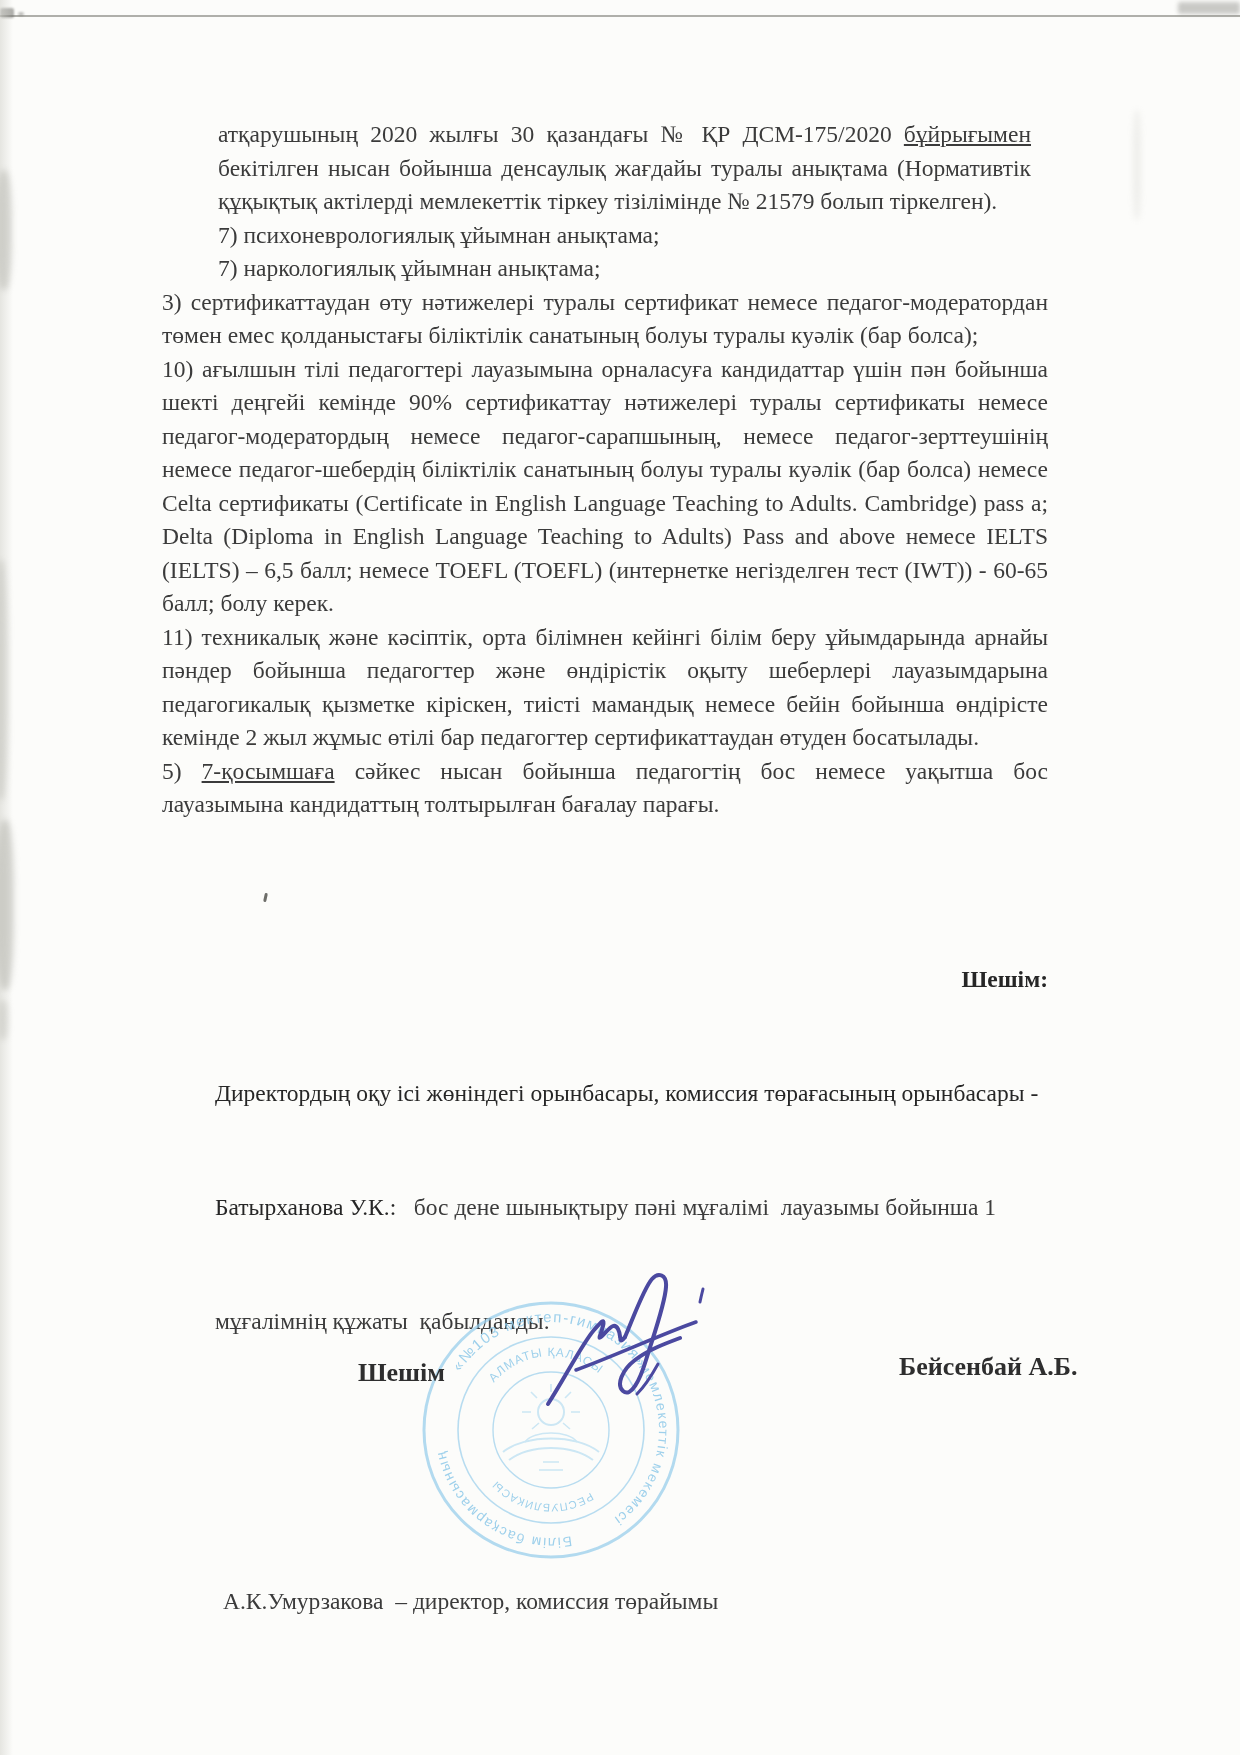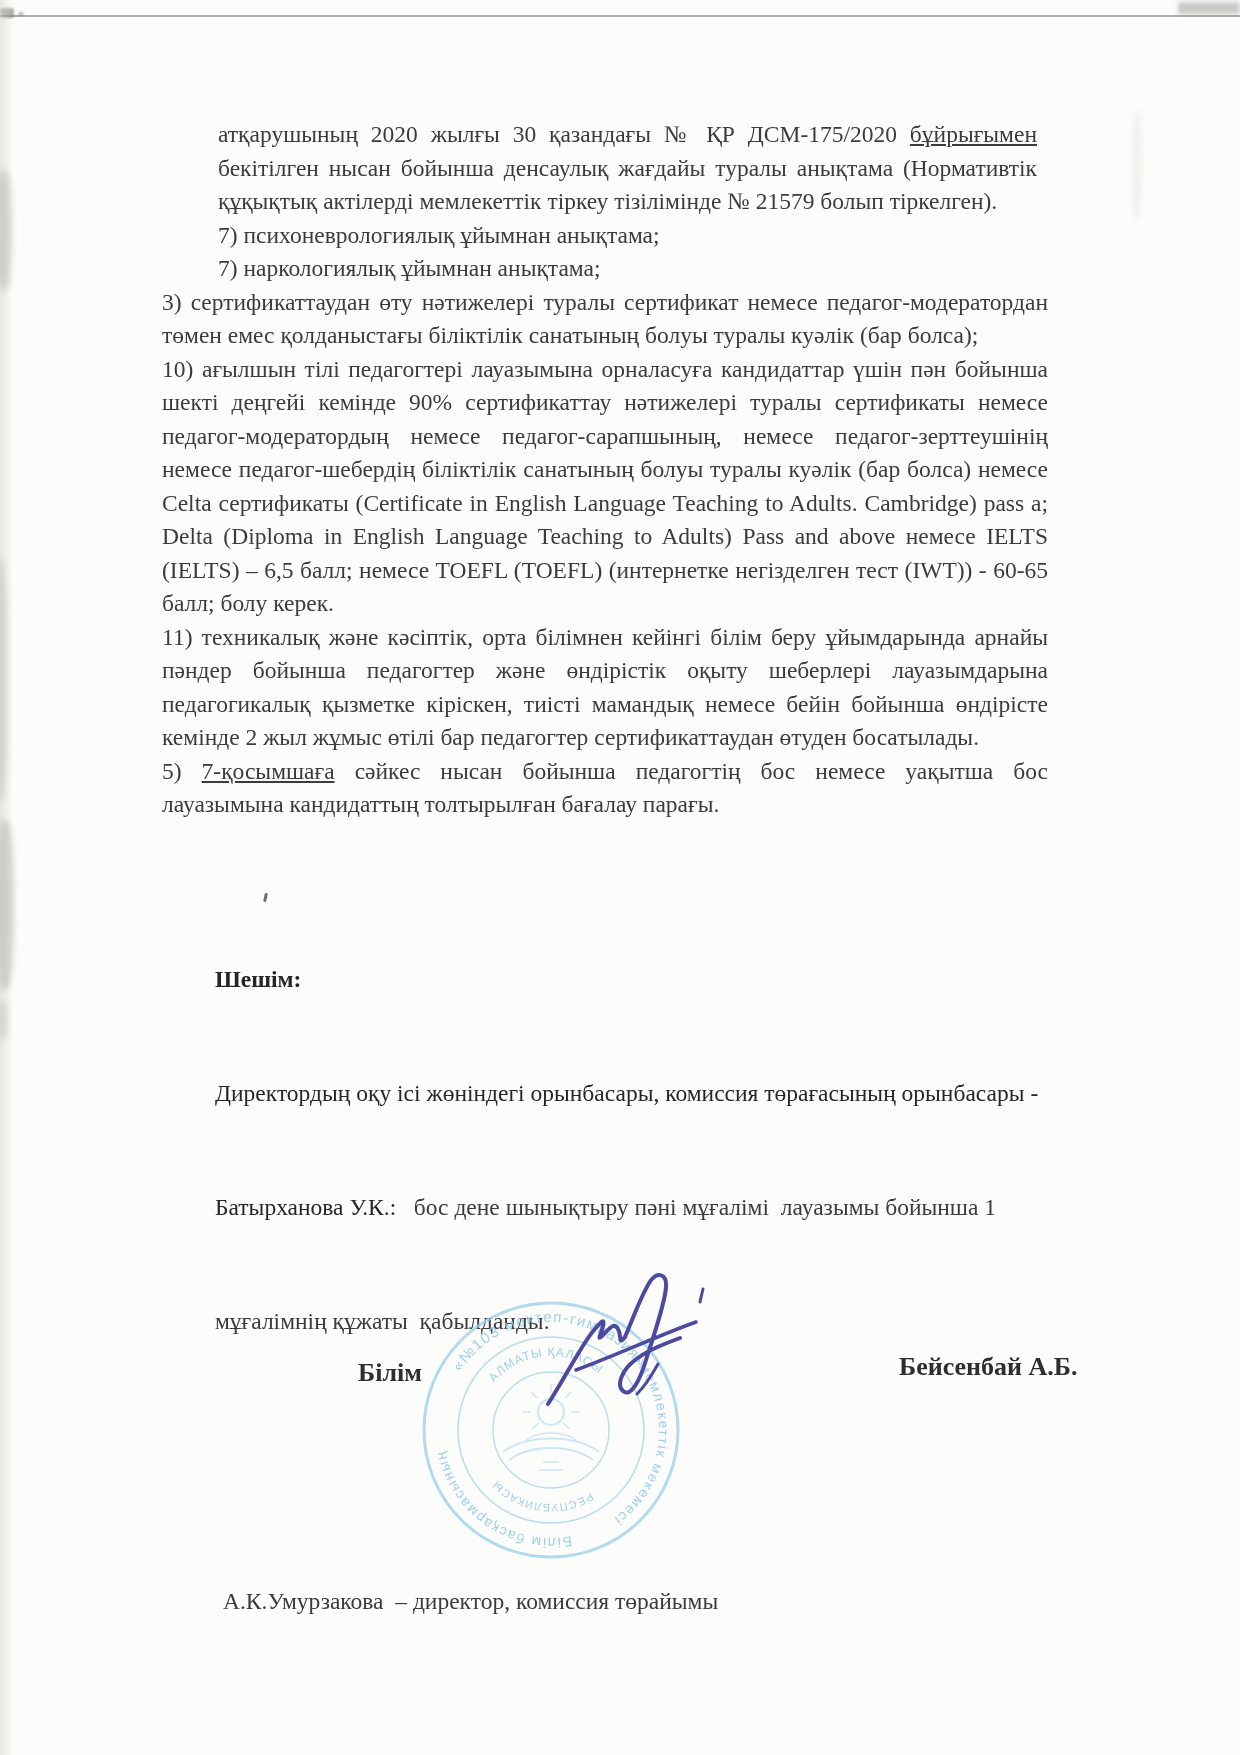--- a/index.html
+++ b/index.html
@@ -30,25 +30,25 @@
   .stray-mark{position:absolute;left:264px;top:893px;width:3px;height:9px;background:#4a4a45;
     transform:rotate(12deg);border-radius:2px;opacity:.8;}
 
   
   .content{
     position:absolute;left:162px;top:118px;width:886px;
     font-size:23.5px;line-height:33.5px;
   }
   .p-just{text-align:justify;margin:0;}
   .p-ind{margin:0 0 0 56px;}
-  .p-ind-just{text-align:justify;margin:0 11px 0 56px;}
+  .p-ind-just{text-align:justify;margin:0 17px 0 56px;}
   .u{text-decoration:underline;}
 
   .decision{margin:62px 0 0 53px;white-space:pre-wrap;line-height:38px;}
-  .decision .h{font-weight:bold;color:#262626;}
+  .decision .h{font-weight:bold;color:#262626;text-align:right;}
   .decision .b{font-weight:normal;color:#262626;}
 
   .members{margin:52px 0 0 61px;white-space:pre-wrap;line-height:37px;max-width:870px;}
   .member-row{min-height:37px;margin-top:41px;}
 
   
   .secretary-label{position:absolute;left:358px;top:1358px;font-weight:bold;font-size:26px;color:#2e2e2e;}
   .secretary-name{position:absolute;left:852px;top:1352px;font-weight:bold;font-size:26px;color:#2e2e2e;margin-left:47px;}
 
   .stamp{position:absolute;left:413px;top:1292px;width:276px;height:276px;opacity:.85;}
@@ -132,16 +132,16 @@
   <svg class="signature" viewBox="0 0 180 165">
     <g stroke="#4b49a0" fill="none" stroke-linecap="round" stroke-linejoin="round">
       <path stroke-width="4" d="M8,132 C26,104 42,72 54,58 C61,50 65,45 63,54 C61,63 56,70 63,63 C70,56 74,50 78,57 C82,64 78,74 85,65"></path>
       <path stroke-width="4" d="M85,65 C94,44 104,16 112,7 C118,0 127,2 126,15 C125,32 114,62 106,88 C100,108 91,126 83,119 C76,113 82,98 95,88 C108,78 124,72 140,66"></path>
       <path stroke-width="3.5" d="M36,98 C72,85 122,62 156,50"></path>
       <path stroke-width="3" d="M97,122 C106,113 113,101 118,92"></path>
       <path stroke-width="3" d="M160,30 C161,25 162,21 163,17"></path>
     </g>
   </svg>
 
-  <div class="secretary-label">Білім</div>
+  <div class="secretary-label">Шешім</div>
   <div class="secretary-name">Бейсенбай А.Б.</div>
 
 </div>
 
 </body></html>

